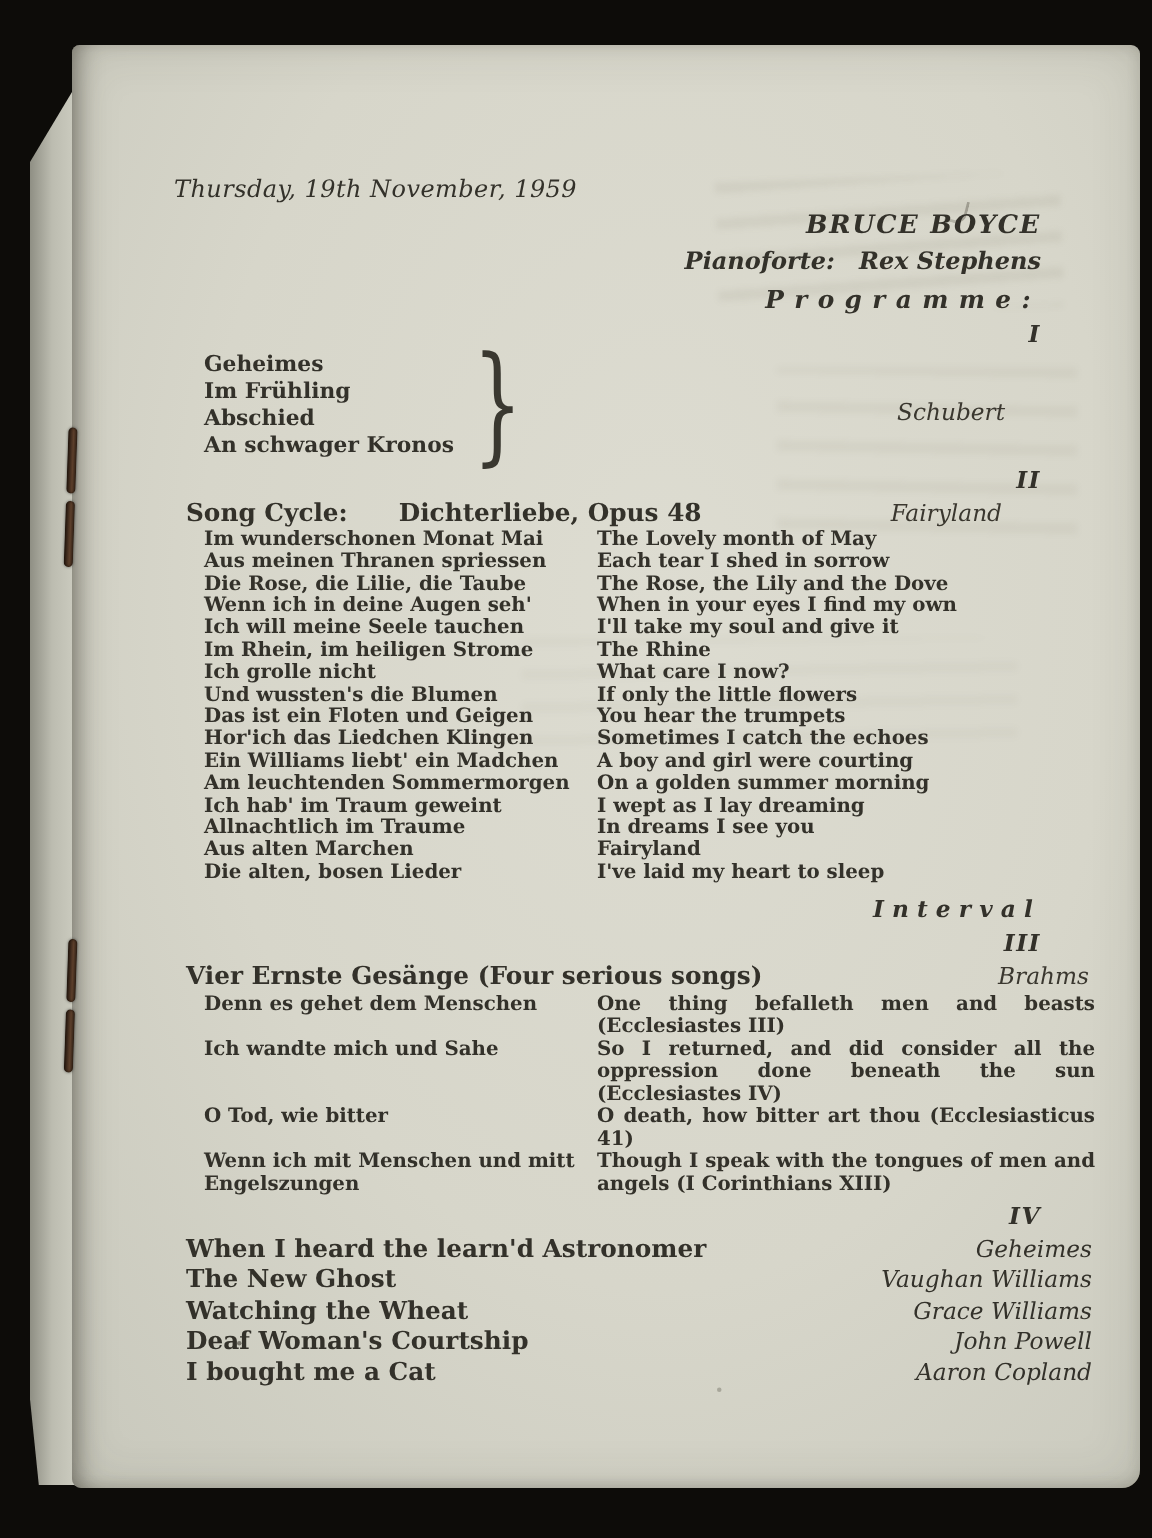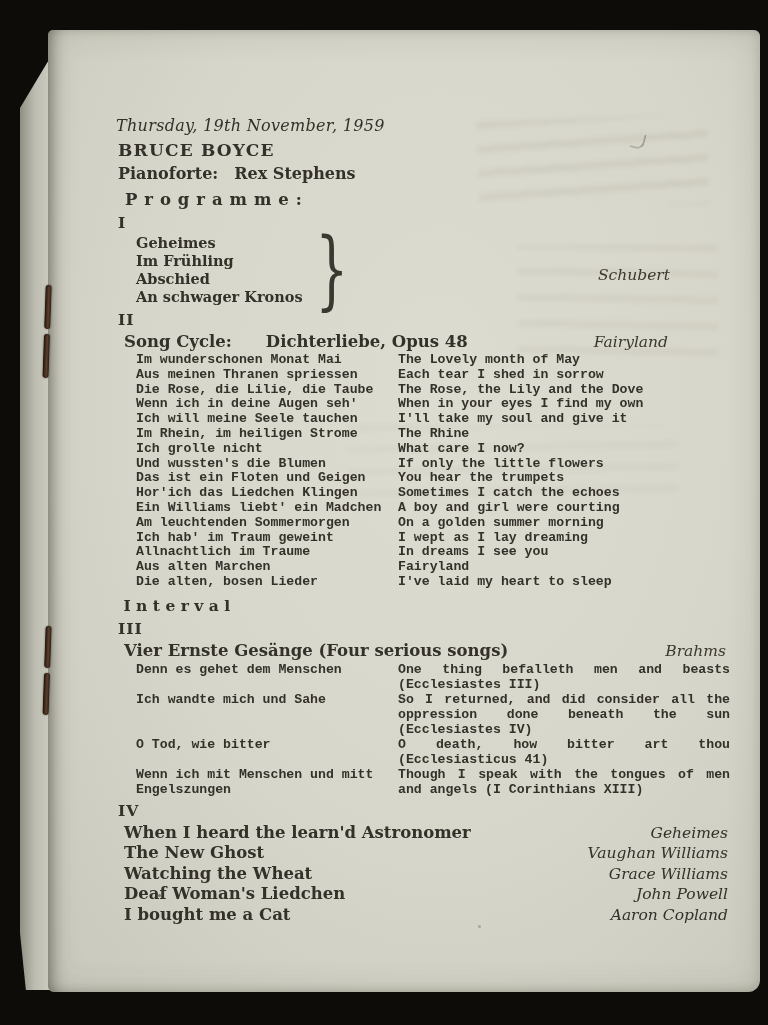--- a/index.html
+++ b/index.html
@@ -48,21 +48,21 @@
       background:repeating-linear-gradient(179deg,rgba(116,110,88,.09) 0 6px,rgba(0,0,0,0) 6px 22px);}
   .pen-mark{position:absolute;left:583px;top:103px;width:12px;height:14px;
       border-right:2px solid rgba(60,56,44,.55);border-bottom:2px solid rgba(60,56,44,.4);
       border-radius:0 0 8px 0;transform:rotate(14deg);opacity:.6;}
   
   .content{
     position:relative;z-index:2;
     padding:86px 30px 0 70px;
     color:#33312a;
   }
-  .centered{text-align:left;padding-right:36px;}
+  .centered{text-align:right;padding-right:36px;font-style:italic;}
   .date{font-style:italic;font-size:16px;letter-spacing:.3px;margin-left:-2px;}
   .performer{font-weight:bold;font-size:17px;letter-spacing:1.2px;margin-top:5px;}
   .pianoline{font-weight:bold;font-size:16px;margin-top:4px;}
   .pianoline .gap{display:inline-block;width:16px;}
   .prog{font-weight:bold;font-size:16.5px;letter-spacing:.42em;margin-top:7px;text-indent:.42em;}
   .numeral{font-weight:bold;font-size:15.5px;letter-spacing:1px;margin-top:4px;}
   
   .group-row{position:relative;display:flex;align-items:center;margin:2px 0 0 18px;}
   .group-songs{font-weight:bold;font-size:14.5px;line-height:18px;}
   .brace{
@@ -72,21 +72,21 @@
   }
   .composer-it{font-style:italic;font-size:15.5px;color:#3a372f;}
   .group-composer{position:absolute;right:60px;top:32px;}
   
   .cycle-head{display:flex;align-items:baseline;font-weight:bold;font-size:16.5px;margin:3px 0 2px 6px;}
   .cycle-head .work{margin-left:34px;}
   .cycle-head .composer-it{font-weight:normal;margin-left:auto;}
   .cycle-head .mr-lg{margin-right:62px;}
   .cycle-head .mr-sm{margin-right:4px;}
   
-  .list2{margin-left:18px;margin-top:2px;font-family:Liberation Mono, monospace;}
+  .list2{margin-left:18px;margin-top:2px;}
   .list2 .row{display:flex;align-items:flex-start;}
   .list2 .de{flex:0 0 262px;font-weight:bold;font-size:13.2px;line-height:14.8px;}
   .list2 .en{flex:1;font-weight:bold;font-size:13.2px;line-height:14.8px;}
   .brahms .de,.brahms .en{line-height:15px;}
   .brahms .en{text-align:justify;}
   .interval{font-weight:bold;font-size:15.5px;letter-spacing:.35em;text-indent:.35em;margin-top:6px;}
   
   .final{margin:3px 0 0 6px;}
   .final .frow{display:flex;align-items:baseline;line-height:19.5px;}
   .final .ftitle{font-weight:bold;font-size:16.5px;}
@@ -244,21 +244,21 @@
           </div>
         <div class="frow">
             <span class="ftitle">The New Ghost</span>
             <span class="fcomposer">Vaughan Williams</span>
           </div>
         <div class="frow">
             <span class="ftitle">Watching the Wheat</span>
             <span class="fcomposer">Grace Williams</span>
           </div>
         <div class="frow">
-            <span class="ftitle">Deaf Woman's Liedchen</span>
+            <span class="ftitle">Deaf Woman's Courtship</span>
             <span class="fcomposer">John Powell</span>
           </div>
         <div class="frow">
             <span class="ftitle">I bought me a Cat</span>
             <span class="fcomposer">Aaron Copland</span>
           </div>
       </div>
 
     </div>
   </div>

